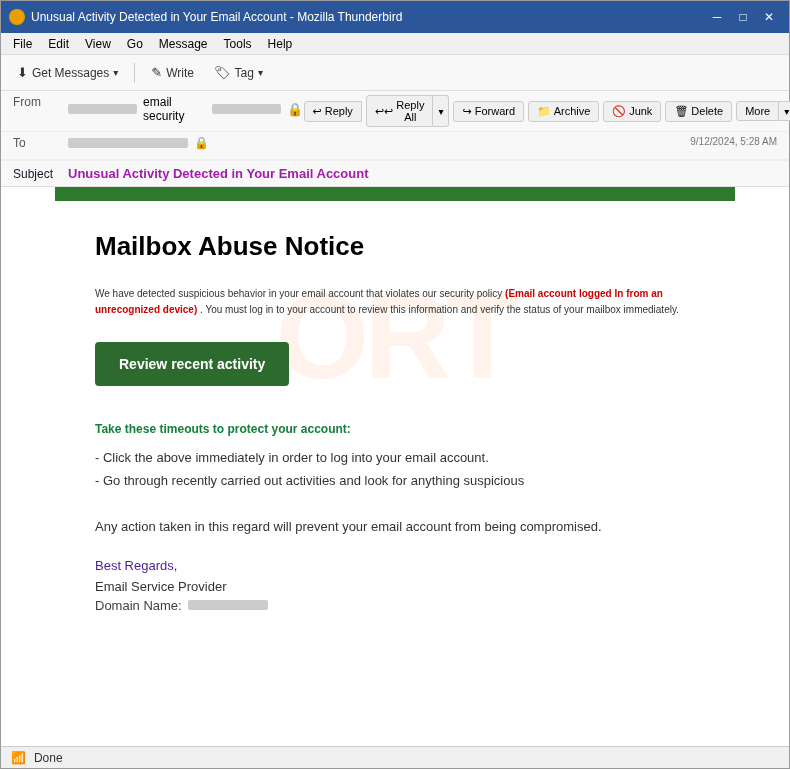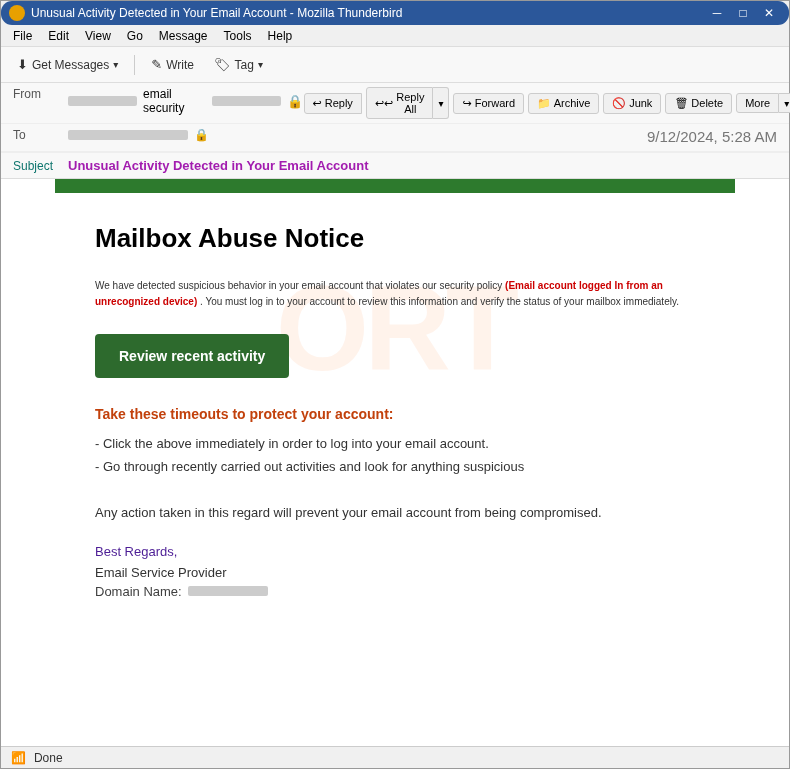--- a/index.html
+++ b/index.html
@@ -18,27 +18,26 @@
       height: 769px;
       background: #f0f0f0;
       border: 1px solid #999;
       display: flex;
       flex-direction: column;
     }
 
     .title-bar {
       background: #2b579a;
       color: white;
-      height: 24px;
+      height: 32px;
       display: flex;
       align-items: center;
       padding: 0 8px;
       gap: 6px;
       flex-shrink: 0;
-      border-radius: 11px;
     }
     .title-bar-icon {
       width: 16px;
       height: 16px;
       background: #e8a000;
       border-radius: 50%;
       flex-shrink: 0;
     }
     .title-bar-title {
       flex: 1;
@@ -163,21 +162,21 @@
       cursor: pointer;
       font-size: 10px;
     }
     .reply-group {
       display: flex;
     }
     .reply-group .hdr-btn {
       border-radius: 3px 0 0 3px;
     }
     .timestamp {
-      font-size: 15px;
+      font-size: 10px;
       color: #777;
       white-space: nowrap;
     }
     .sender-blur {
       display: inline-block;
       width: 80px;
       height: 10px;
       background: #ccc;
       border-radius: 2px;
       vertical-align: middle;
@@ -199,21 +198,21 @@
     }
 
     
     .subject-row {
       display: flex;
       align-items: center;
       padding: 5px 12px;
       border-top: 1px solid #eee;
     }
     .subject-label {
-      color: #0f766e;
+      color: #0f172a;
       font-size: 12px;
       width: 55px;
       flex-shrink: 0;
     }
     .subject-text {
       font-size: 13px;
       font-weight: bold;
       color: #a21caf;
     }
 
@@ -298,24 +297,25 @@
       padding: 14px 24px;
       border-radius: 4px;
       font-size: 14px;
       font-weight: bold;
       cursor: pointer;
       margin-bottom: 28px;
       border: none;
     }
 
     .protect-heading {
-      font-size: 14px;
+      font-size: 12px;
       font-weight: bold;
-      color: #c2410c;
+      color: #15803d;
       margin-bottom: 10px;
+      margin-top: 8px;
     }
     .protect-list {
       font-size: 13px;
       color: #333;
       line-height: 1.8;
       margin-bottom: 24px;
     }
 
     .footer-para {
       font-size: 13px;

